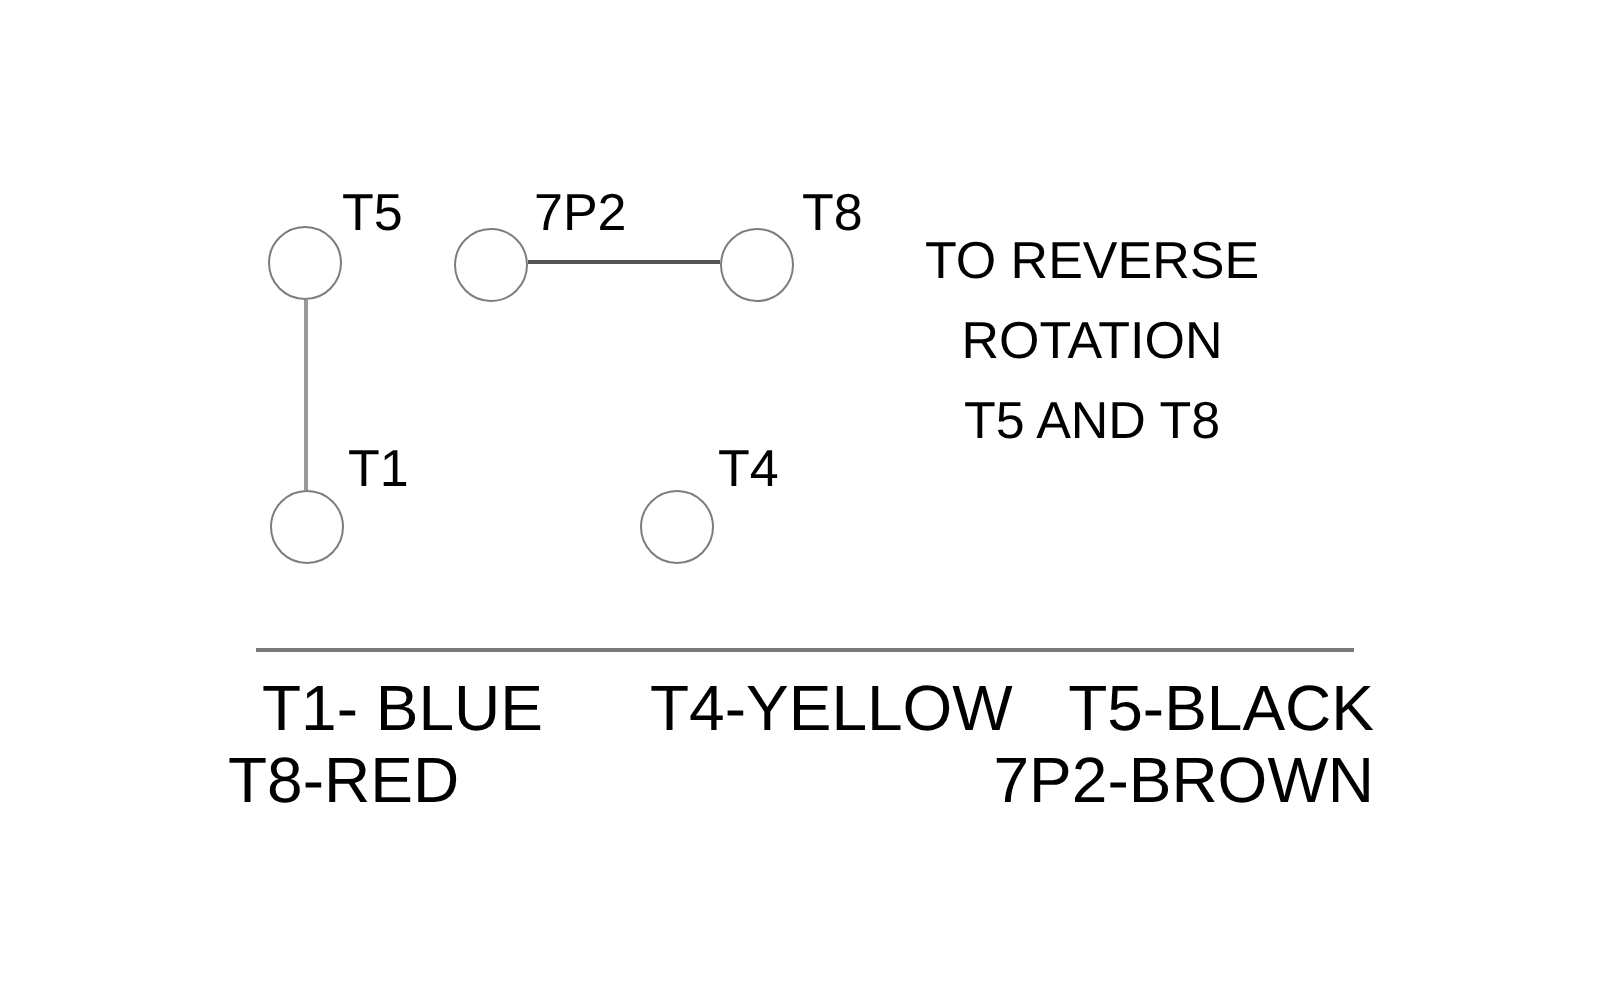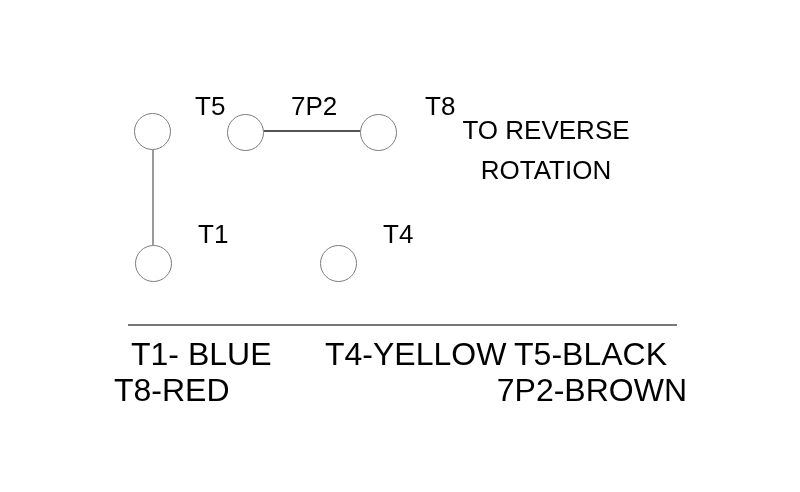--- a/index.html
+++ b/index.html
@@ -25,21 +25,20 @@
   .circle-t1  { left: 135px; top: 245px; }
   .circle-7p2 { left: 227px; top: 114px; }
   .circle-t8  { left: 360px; top: 114px; }
   .circle-t4  { left: 320px; top: 245px; }
 
   .terminal-label {
     position: absolute;
     font-size: 26px;
     line-height: 30px;
     white-space: nowrap;
-    margin-left: 24px;
   }
   .label-t5  { left: 171px; top: 91px; }
   .label-t1  { left: 174px; top: 219px; }
   .label-7p2 { left: 267px; top: 91px; }
   .label-t8  { left: 401px; top: 91px; }
   .label-t4  { left: 359px; top: 219px; }
 
   .wire { position: absolute; }
   .wire-t5-t1 {
     left: 152px; top: 150px;
@@ -73,21 +72,21 @@
   }
   .legend-cell {
     position: absolute;
     font-size: 32px;
     line-height: 30px;
     white-space: nowrap;
   }
   .legend-t1  { left: 131px; top: 339px; }
   .legend-t8  { left: 114px; top: 375px; }
   .legend-t4  { left: 325px; top: 339px; text-align: right; }
-  .legend-t5  { left: 460px; top: 339px; width: 207px; text-align: right; }
+  .legend-t5  { left: 480px; top: 339px; width: 207px; text-align: right; }
   .legend-7p2 { left: 480px; top: 375px; width: 207px; text-align: right; }
 </style>
 </head>
 <body>
 
 <div class="canvas">
 
   <div class="terminal-circle circle-t5"></div>
   <div class="terminal-circle circle-t1"></div>
   <div class="terminal-circle circle-7p2"></div>
@@ -99,20 +98,21 @@
 
   <div class="terminal-label label-t5">T5</div>
   <div class="terminal-label label-t1">T1</div>
   <div class="terminal-label label-7p2">7P2</div>
   <div class="terminal-label label-t8">T8</div>
   <div class="terminal-label label-t4">T4</div>
 
   <div class="note-block">
     <div class="note-line">TO REVERSE</div>
     <div class="note-line">ROTATION</div>
+    <div class="note-line">T5 AND T8</div>
   </div>
 
   <div class="legend-divider"></div>
   <div class="legend-cell legend-t1">T1- BLUE</div>
   <div class="legend-cell legend-t4">T4-YELLOW</div>
   <div class="legend-cell legend-t5">T5-BLACK</div>
   <div class="legend-cell legend-t8">T8-RED</div>
   <div class="legend-cell legend-7p2">7P2-BROWN</div>
 
 </div>

